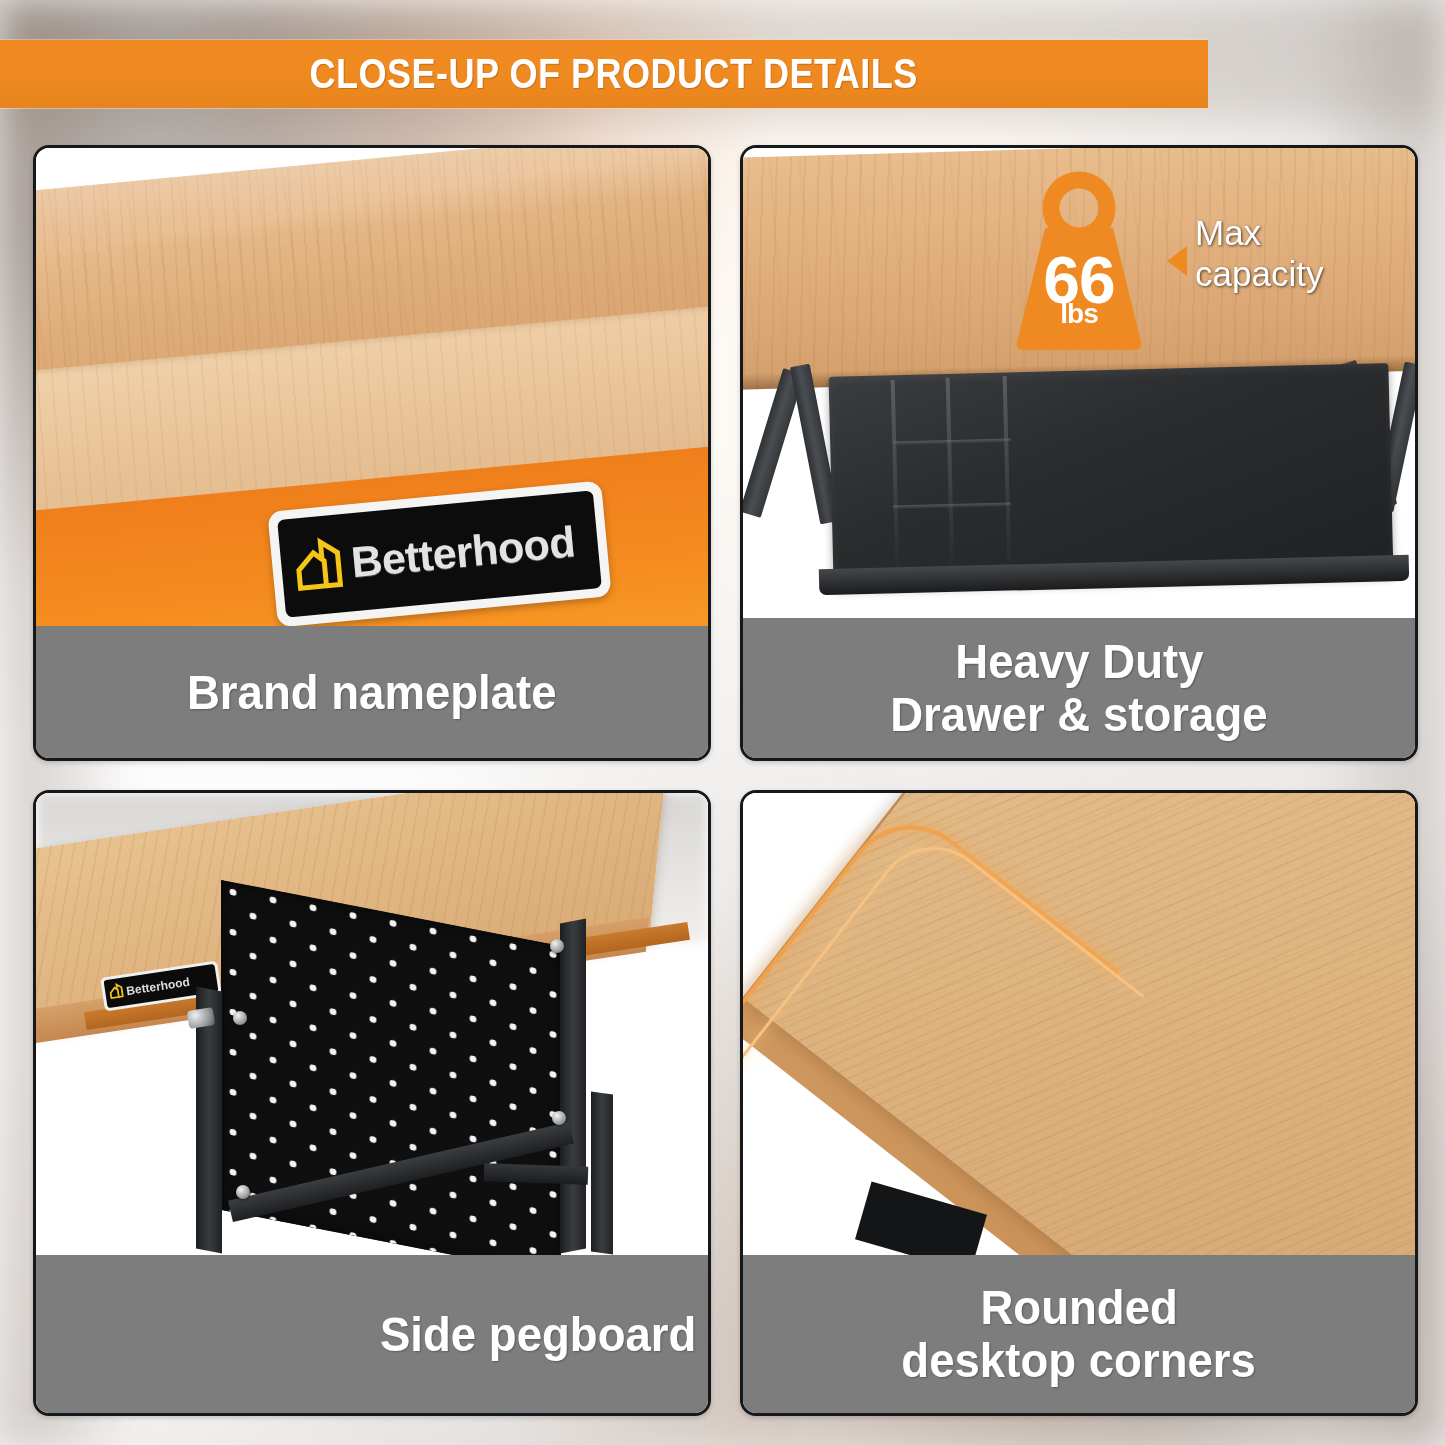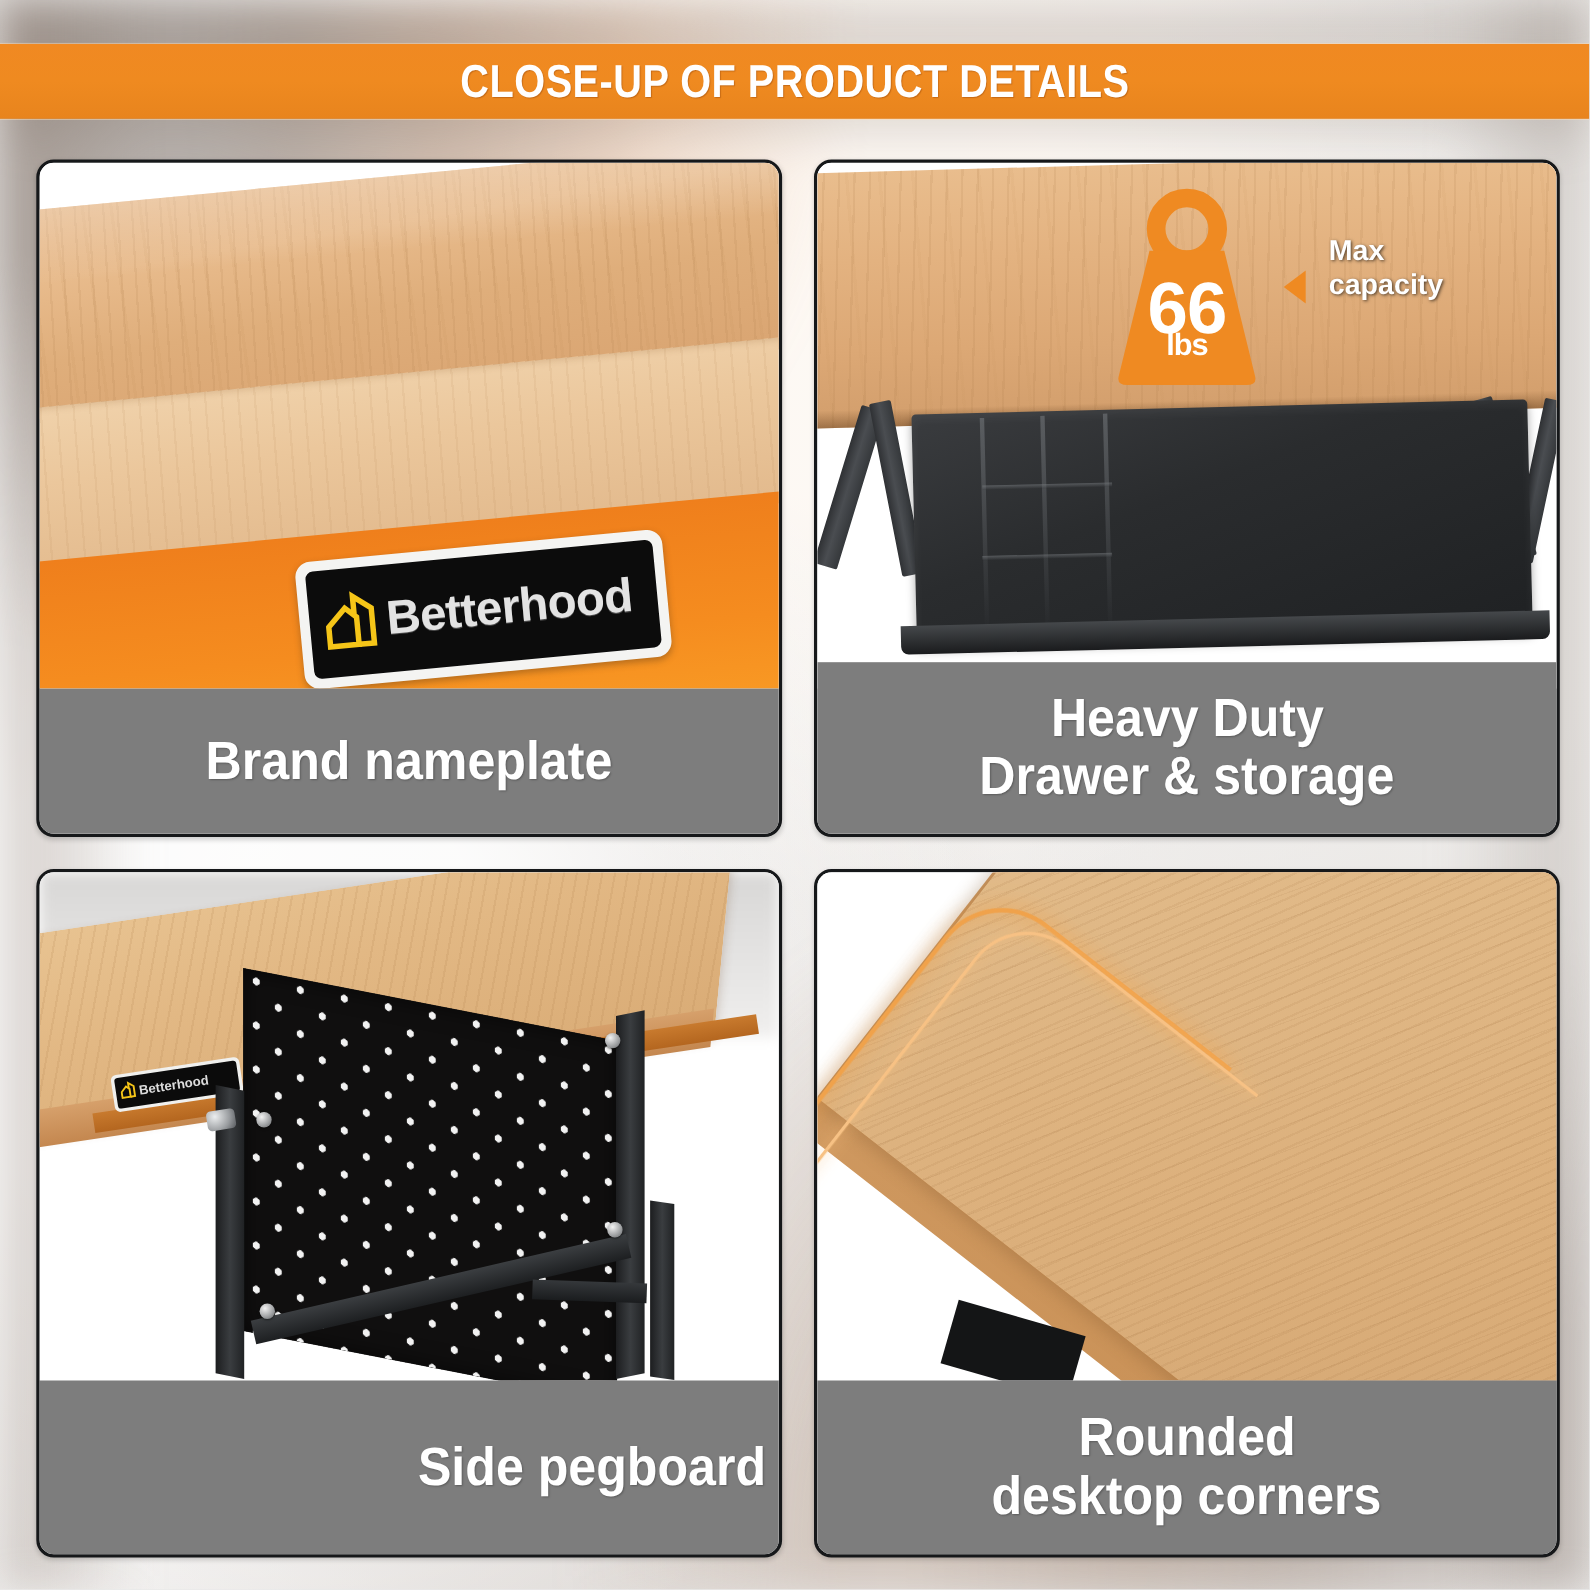--- a/index.html
+++ b/index.html
@@ -43,28 +43,29 @@
       radial-gradient(ellipse at 95% 96%, rgba(120,100,88,0.24) 0 10%, rgba(255,255,255,0) 28%);
     filter: blur(18px);
     pointer-events: none;
   }
 
   
   #banner {
     position: absolute;
     left: 0;
     top: 40px;
-    width: 1445px;
+    width: 1188px;
     height: 68px;
     background: linear-gradient(180deg, #f08922 0%, #ef8a20 50%, #e8841d 100%);
     box-shadow: 0 1px 0 rgba(255,220,180,0.55), 0 -1px 0 rgba(255,220,180,0.45);
     display: flex;
     align-items: center;
     justify-content: center;
     z-index: 5;
+    padding-left: 20px;
   }
   #banner-title {
     color: #ffffff;
     font-size: 42px;
     font-weight: bold;
     letter-spacing: 0.5px;
     transform: scaleX(0.86);
     transform-origin: center;
     white-space: nowrap;
     text-shadow: 1px 1px 1px rgba(150,70,10,0.45);
@@ -107,21 +108,21 @@
     line-height: 1.08;
   }
   .caption-line {
     font-size: 49px;
     font-weight: bold;
     transform: scaleX(0.93);
     white-space: nowrap;
     text-shadow: 1px 1px 2px rgba(0,0,0,0.28);
   }
   #caption-1 { height: 132px; }
-  #caption-2 { height: 156px; margin-top: 35px; }
+  #caption-2 { height: 140px; margin-top: 35px; }
   #caption-3 { height: 158px; align-items: flex-end; }
   #caption-4 { height: 158px; }
 
   
   #p1-media { height: 478px; background: #ffffff; }
   #p1-top-slab {
     position: absolute;
     left: -60px; top: 48px;
     width: 820px; height: 190px;
     transform: rotate(-5.4deg);
@@ -261,25 +262,24 @@
     left: 424px; top: 98px;
     width: 0; height: 0;
     border-top: 15px solid transparent;
     border-bottom: 15px solid transparent;
     border-right: 20px solid #ef8a22;
   }
   #p2-maxcap {
     position: absolute;
     left: 452px; top: 64px;
     color: #ffffff;
-    font-size: 26px;
-    font-weight: bold;
+    font-size: 35px;
+    font-weight: normal;
     line-height: 1.18;
     text-shadow: 1px 1px 3px rgba(0,0,0,0.65);
-    margin-left: 13px;
   }
 
   
   #p3-media { height: 462px; background: #ffffff; }
   #p3-bg-blur {
     position: absolute;
     left: 0; top: 0; width: 100%; height: 150px;
     background: linear-gradient(180deg, #d8d7d6, #f0efee);
     filter: blur(6px);
   }

